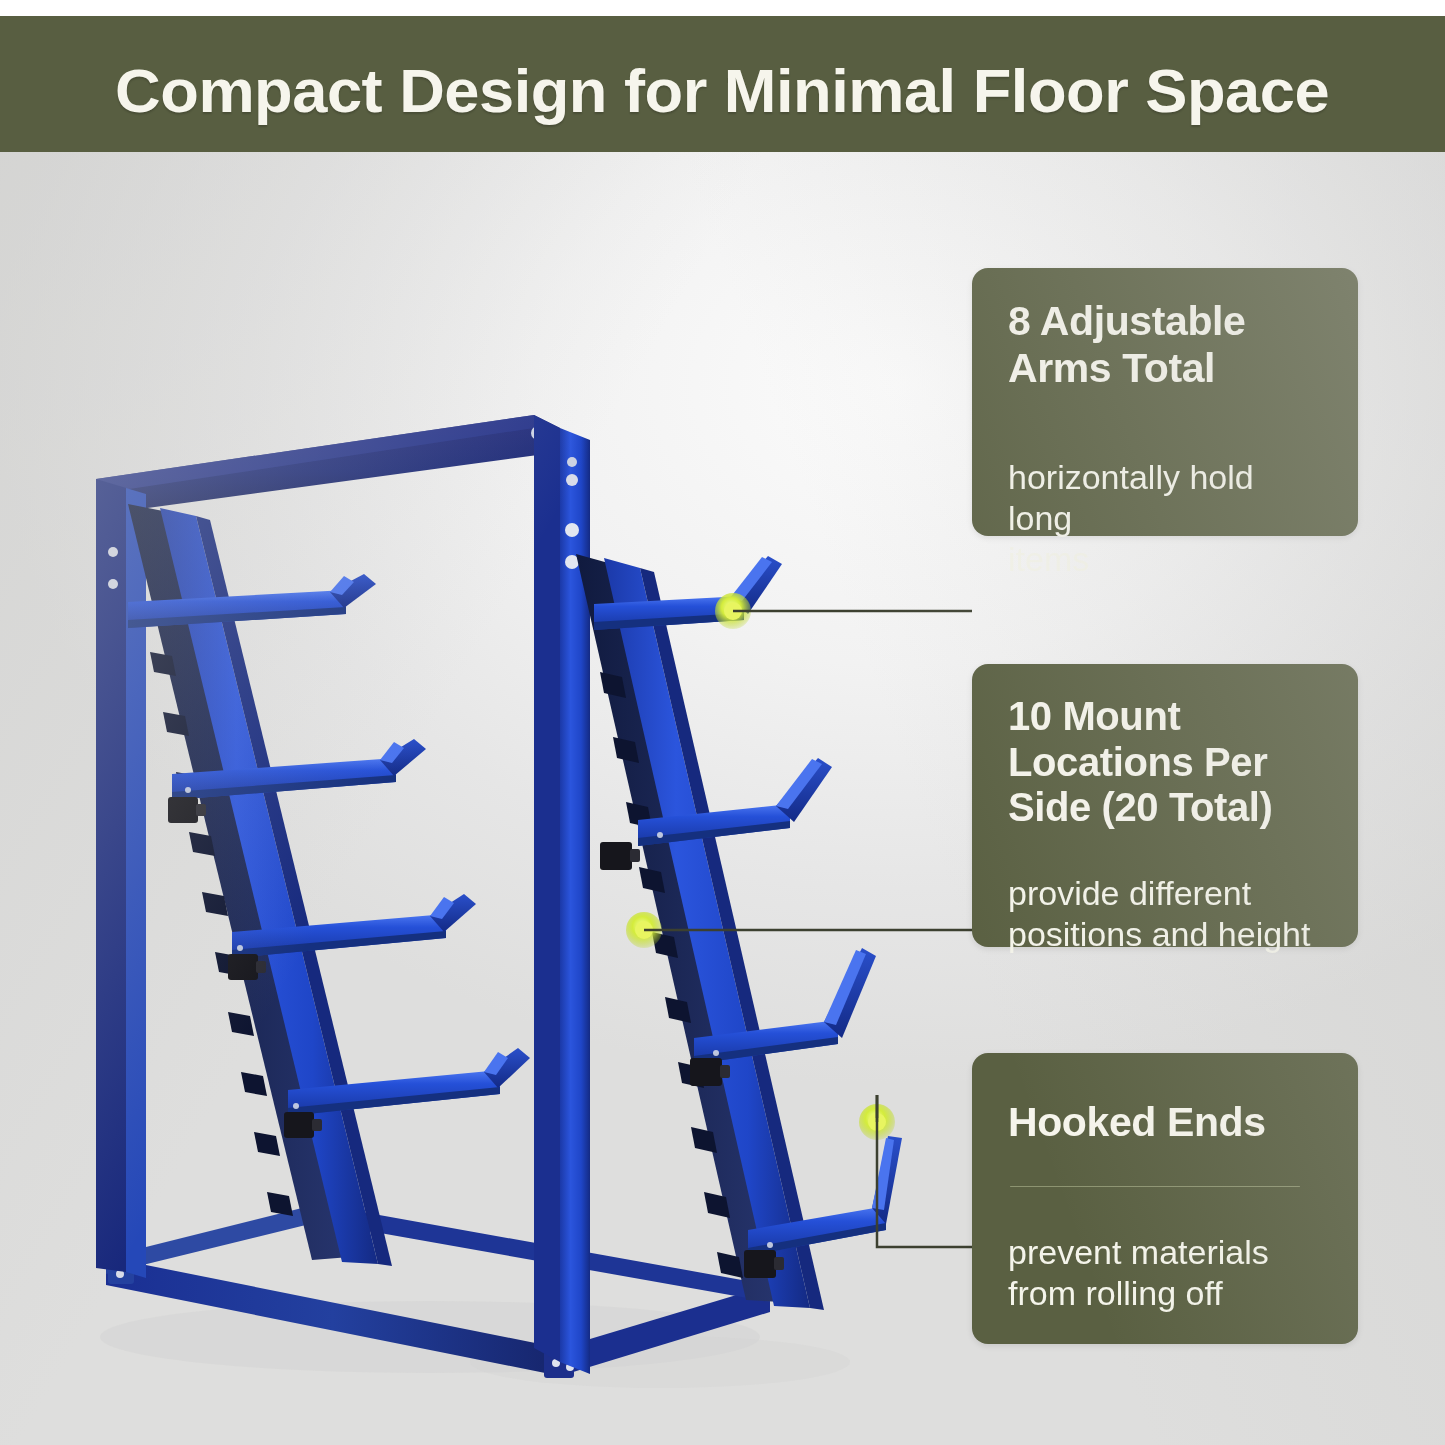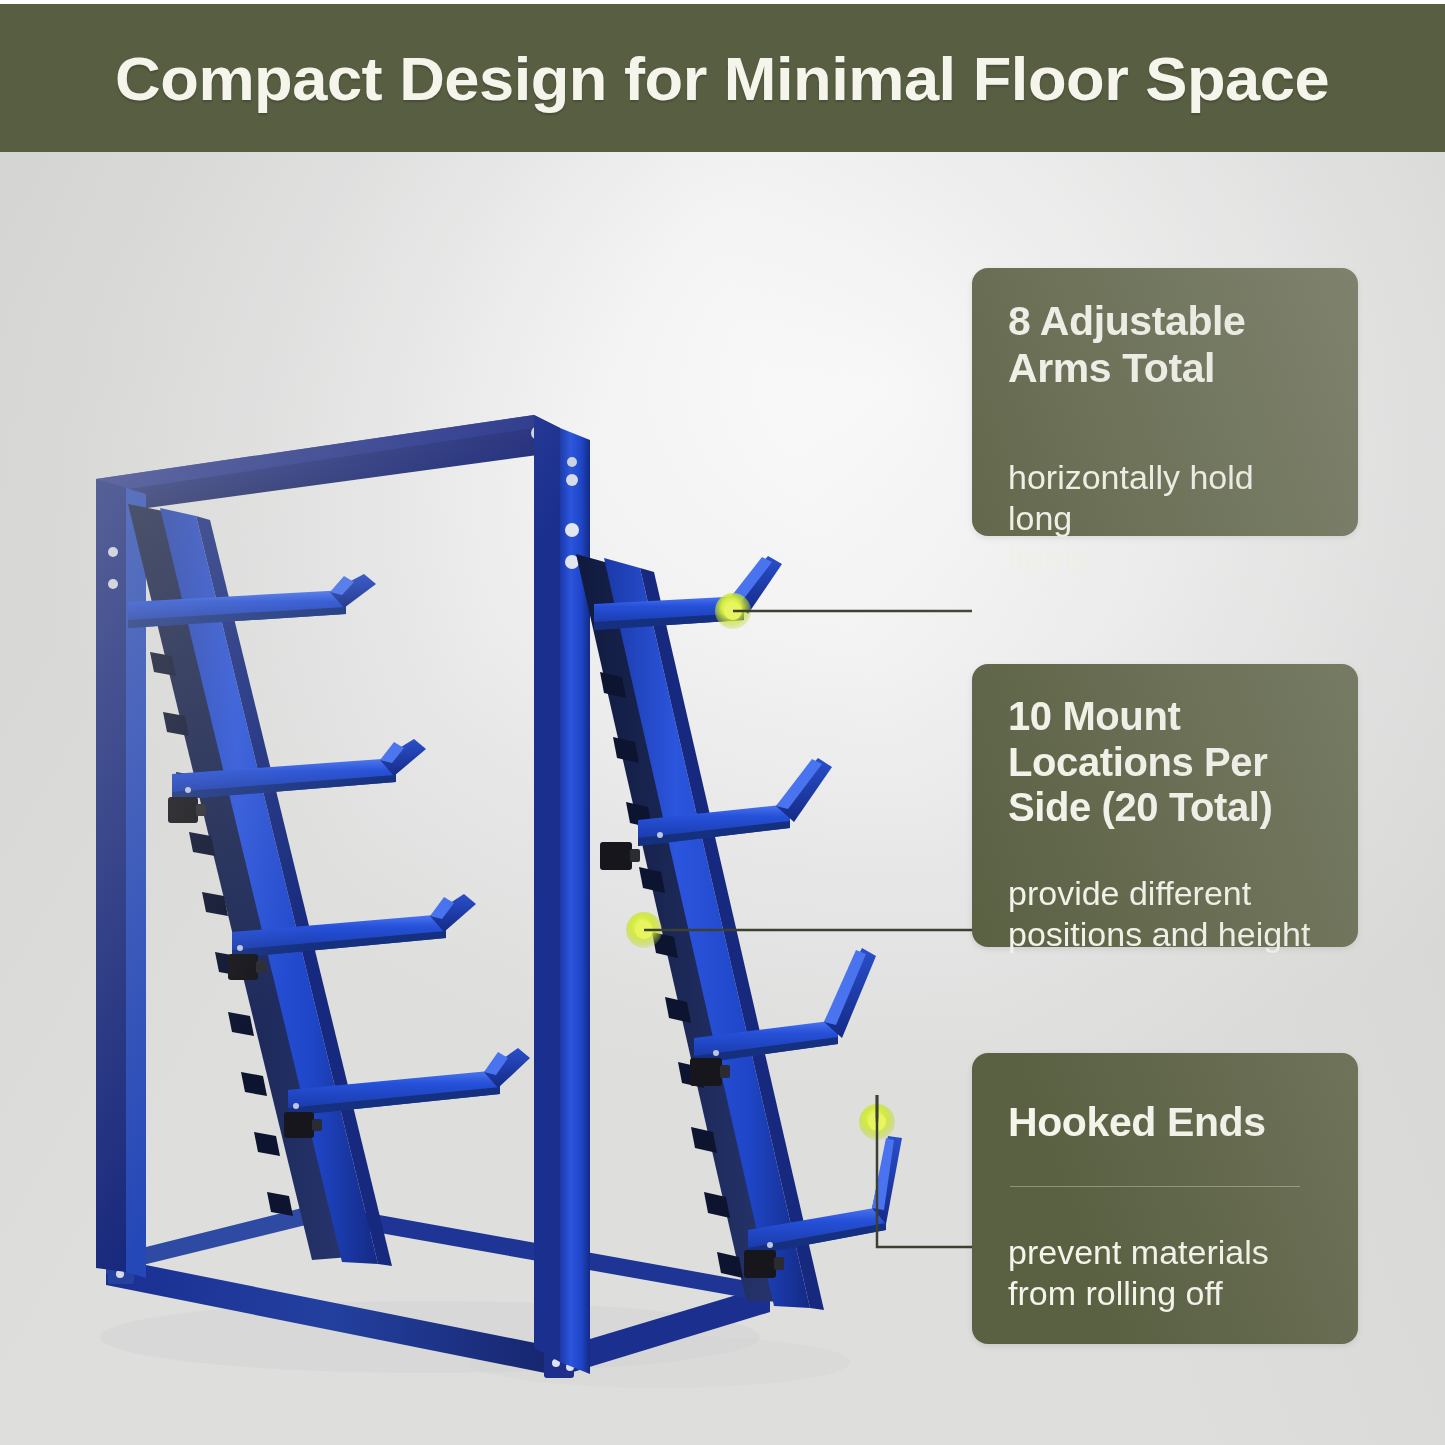--- a/index.html
+++ b/index.html
@@ -12,21 +12,21 @@
     width: 1445px;
     height: 1445px;
     overflow: hidden;
     font-family: "Liberation Sans", sans-serif;
     background: #ffffff;
   }
 
   
   #header-band {
     position: absolute;
-    left: 0; top: 4px;
+    left: 0; top: 16px;
     width: 1445px;
     height: 152px;
     background: #585e41;
     border-bottom: 3px solid #4c5238;
     box-sizing: border-box;
     display: flex;
     align-items: center;
     justify-content: center;
   }
   #header-title {

